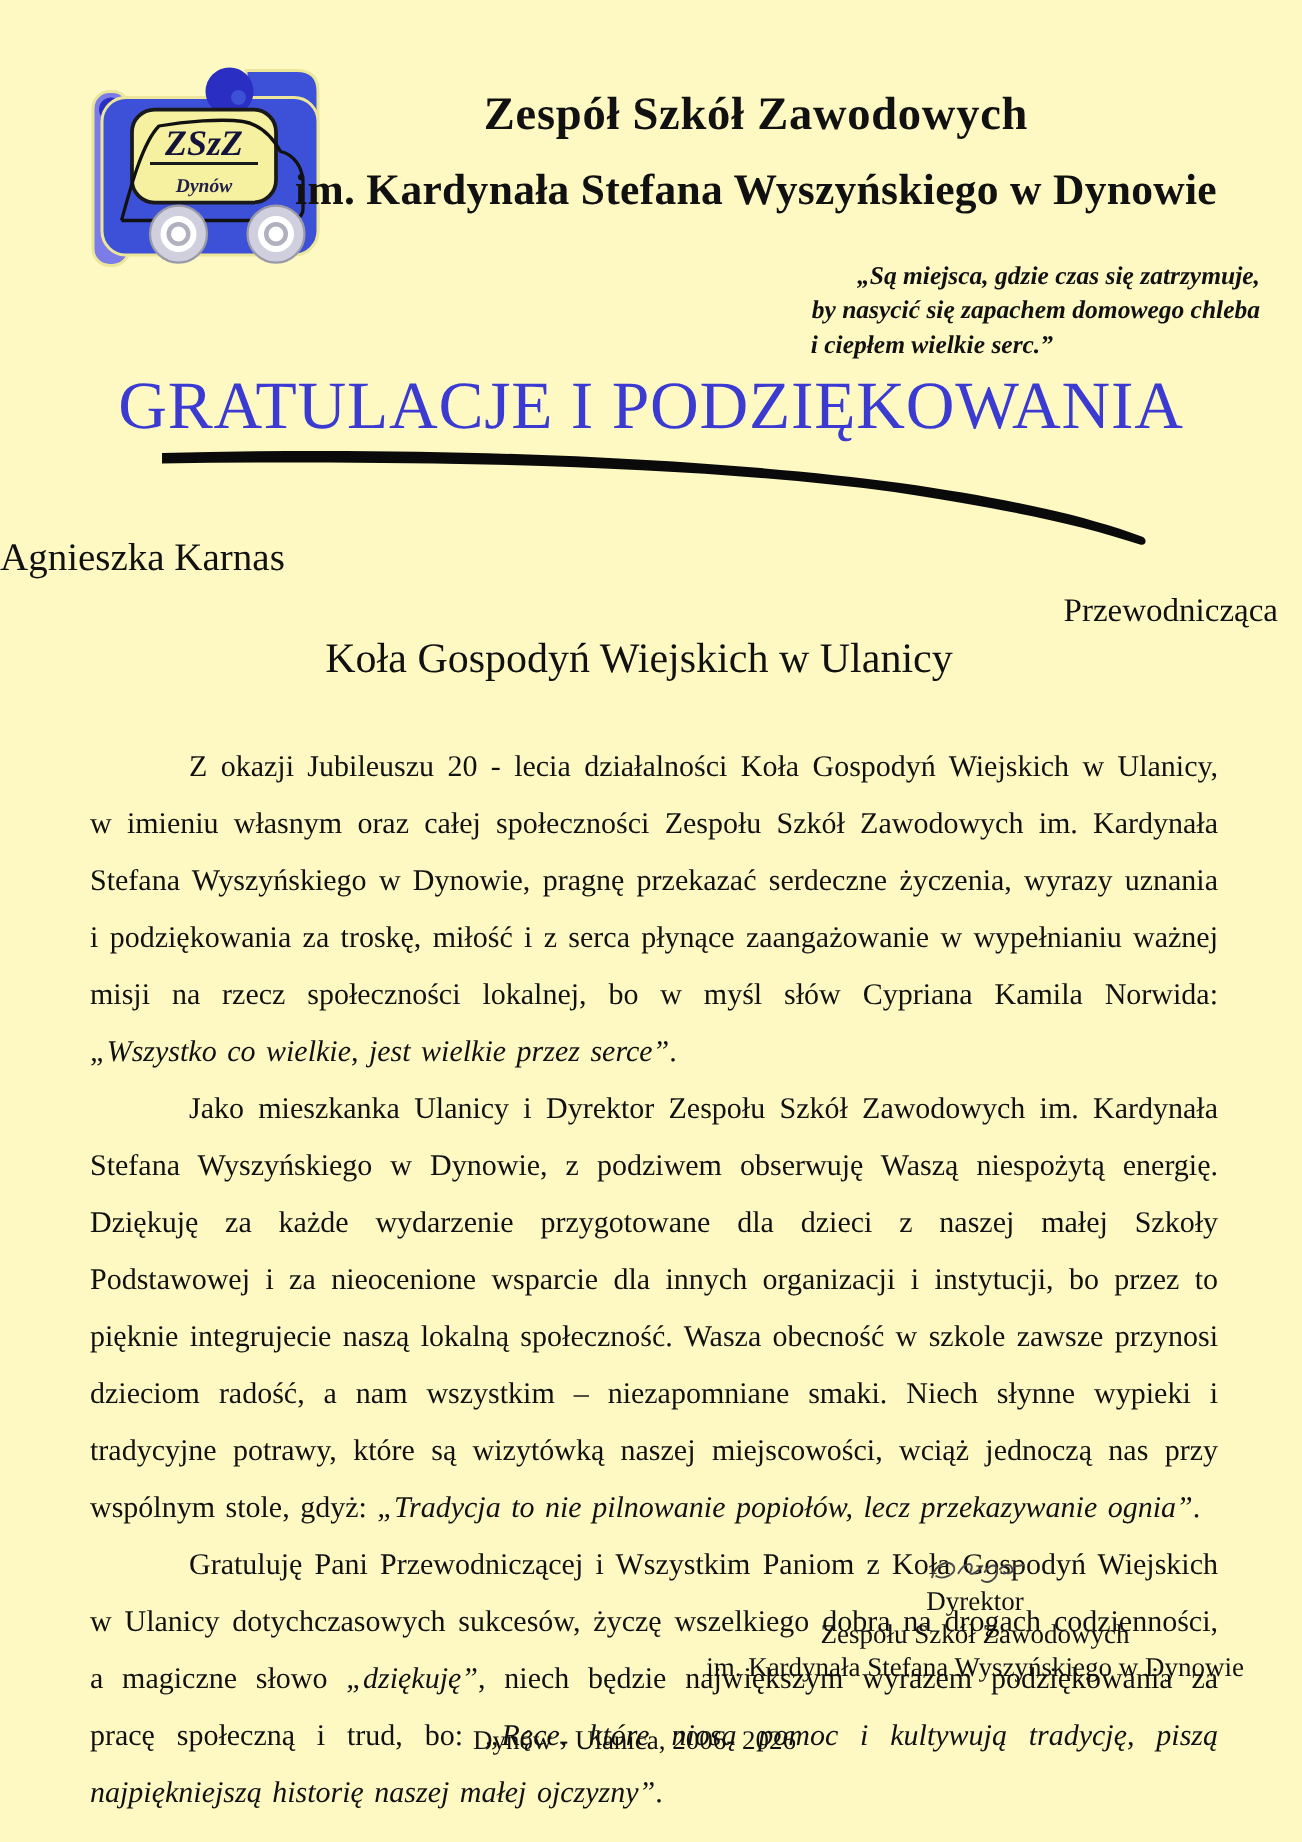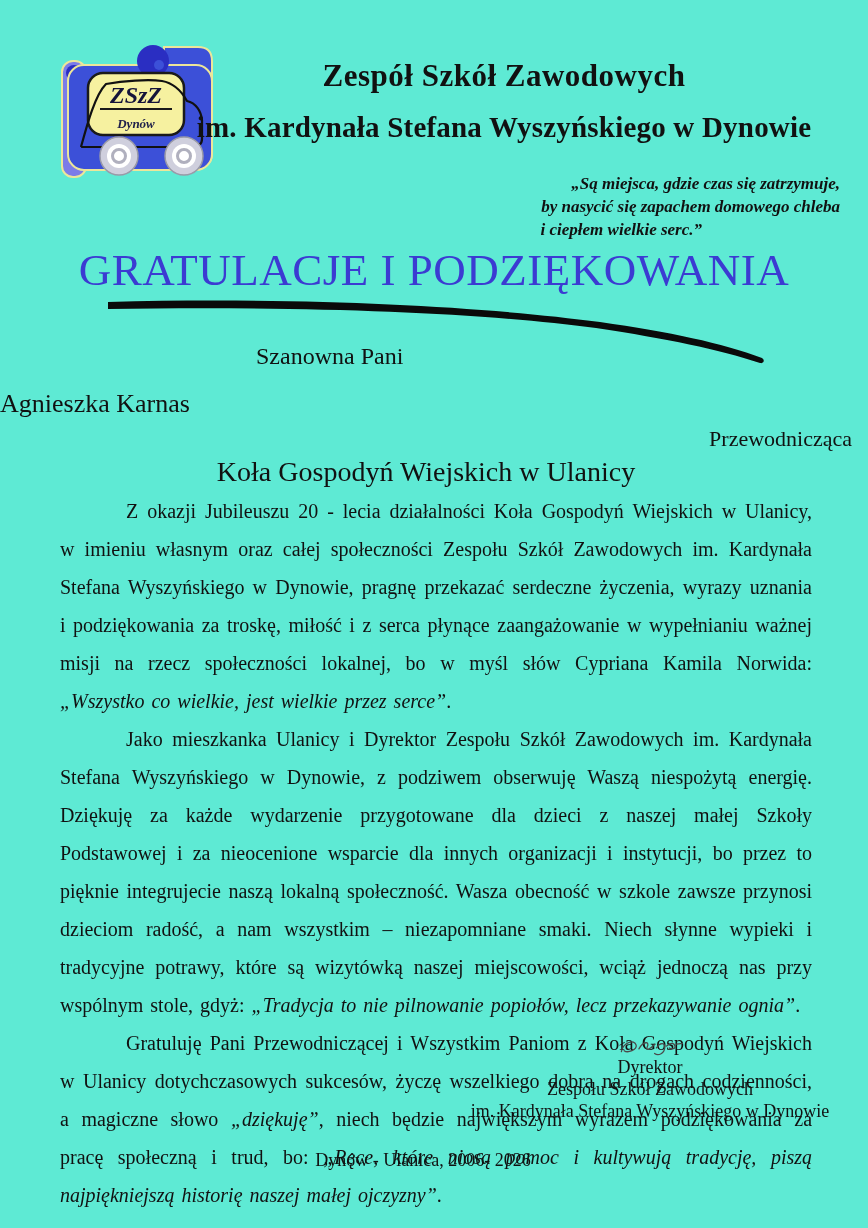--- a/index.html
+++ b/index.html
@@ -7,21 +7,21 @@
     --ink:#111;
     --logo-blue:#3c50d8;
     --logo-light-blue:#7b7ce8;
     --logo-dark-blue:#2a2ec2;
     --logo-yellow:#f6f1a0;
     --logo-edge:#ece69a;
   }
   *{margin:0;padding:0;box-sizing:border-box;}
   html,body{background:#fff;}
   .page{
-    position:relative;width:868px;height:1228px;background:#5eead4;
+    position:relative;width:868px;height:1228px;background:#fef9c3;
     font-family:"Liberation Serif",serif;color:var(--ink);overflow:hidden;margin:0 auto;
   }
   
   .logo{position:absolute;left:60px;top:35px;width:160px;height:145px;}
   .header-text{position:absolute;left:196px;top:58px;width:616px;text-align:center;}
   .school-name{font-size:31px;font-weight:bold;letter-spacing:.5px;}
   .school-patron{font-size:29px;font-weight:bold;margin-top:17px;letter-spacing:.2px;}
   
   .quote{position:absolute;right:28px;top:172px;width:390px;text-align:right;
          font-size:17px;font-weight:bold;font-style:italic;line-height:23px;}
@@ -89,21 +89,20 @@
     <div class="q3">i ciepłem wielkie serc.”</div>
   </div>
 
   <div class="doc-title">GRATULACJE I PODZIĘKOWANIA</div>
 
   <svg class="swoosh" viewBox="0 0 868 75" aria-hidden="true">
     <path d="M108,4 C300,-1 480,8 600,24 C670,34 722,45 762,60 C765,62 764,66 760,65 C718,51 668,41 596,30 C478,14 300,8 108,11 Z" fill="#0a0a0a"></path>
   </svg>
 
   <div class="addressee">
-    <div class="salutation">Szanowna Pani</div>
     <div class="addr-name">Agnieszka Karnas</div>
     <div class="addr-role">Przewodnicząca</div>
     <div class="addr-org">Koła Gospodyń Wiejskich w Ulanicy</div>
   </div>
 
   <div class="body-text">
       <p class="body-para"><span>Z okazji  Jubileuszu 20 - lecia działalności Koła Gospodyń Wiejskich w Ulanicy, w imieniu własnym oraz całej społeczności Zespołu Szkół Zawodowych im. Kardynała Stefana Wyszyńskiego w Dynowie, pragnę przekazać serdeczne życzenia, wyrazy uznania i podziękowania za troskę, miłość i z serca płynące zaangażowanie w wypełnianiu ważnej misji na rzecz społeczności lokalnej, bo w myśl słów Cypriana Kamila Norwida: </span><em>„Wszystko co wielkie, jest wielkie przez serce”</em><span>.</span></p>
       <p class="body-para"><span>Jako mieszkanka Ulanicy i Dyrektor Zespołu Szkół Zawodowych im. Kardynała Stefana Wyszyńskiego w Dynowie, z podziwem obserwuję Waszą niespożytą energię. Dziękuję za każde wydarzenie przygotowane dla dzieci z naszej małej Szkoły Podstawowej i za nieocenione wsparcie dla innych organizacji i instytucji, bo przez to pięknie integrujecie naszą lokalną społeczność. Wasza obecność w szkole zawsze przynosi dzieciom radość, a nam wszystkim – niezapomniane smaki. Niech słynne wypieki i tradycyjne potrawy, które są wizytówką naszej miejscowości, wciąż jednoczą nas przy wspólnym stole, gdyż: </span><em>„Tradycja to nie pilnowanie popiołów, lecz przekazywanie ognia”</em><span>.</span></p>
       <p class="body-para"><span>Gratuluję Pani Przewodniczącej i Wszystkim Paniom z Koła Gospodyń Wiejskich w Ulanicy dotychczasowych sukcesów, życzę wszelkiego dobra na drogach codzienności, a magiczne słowo </span><em>„dziękuję”</em><span>, niech będzie największym wyrazem podziękowania za pracę społeczną i trud, bo: </span><em>„Ręce, które niosą pomoc i kultywują tradycję, piszą najpiękniejszą historię naszej małej ojczyzny”</em><span>.</span></p>
     </div>

